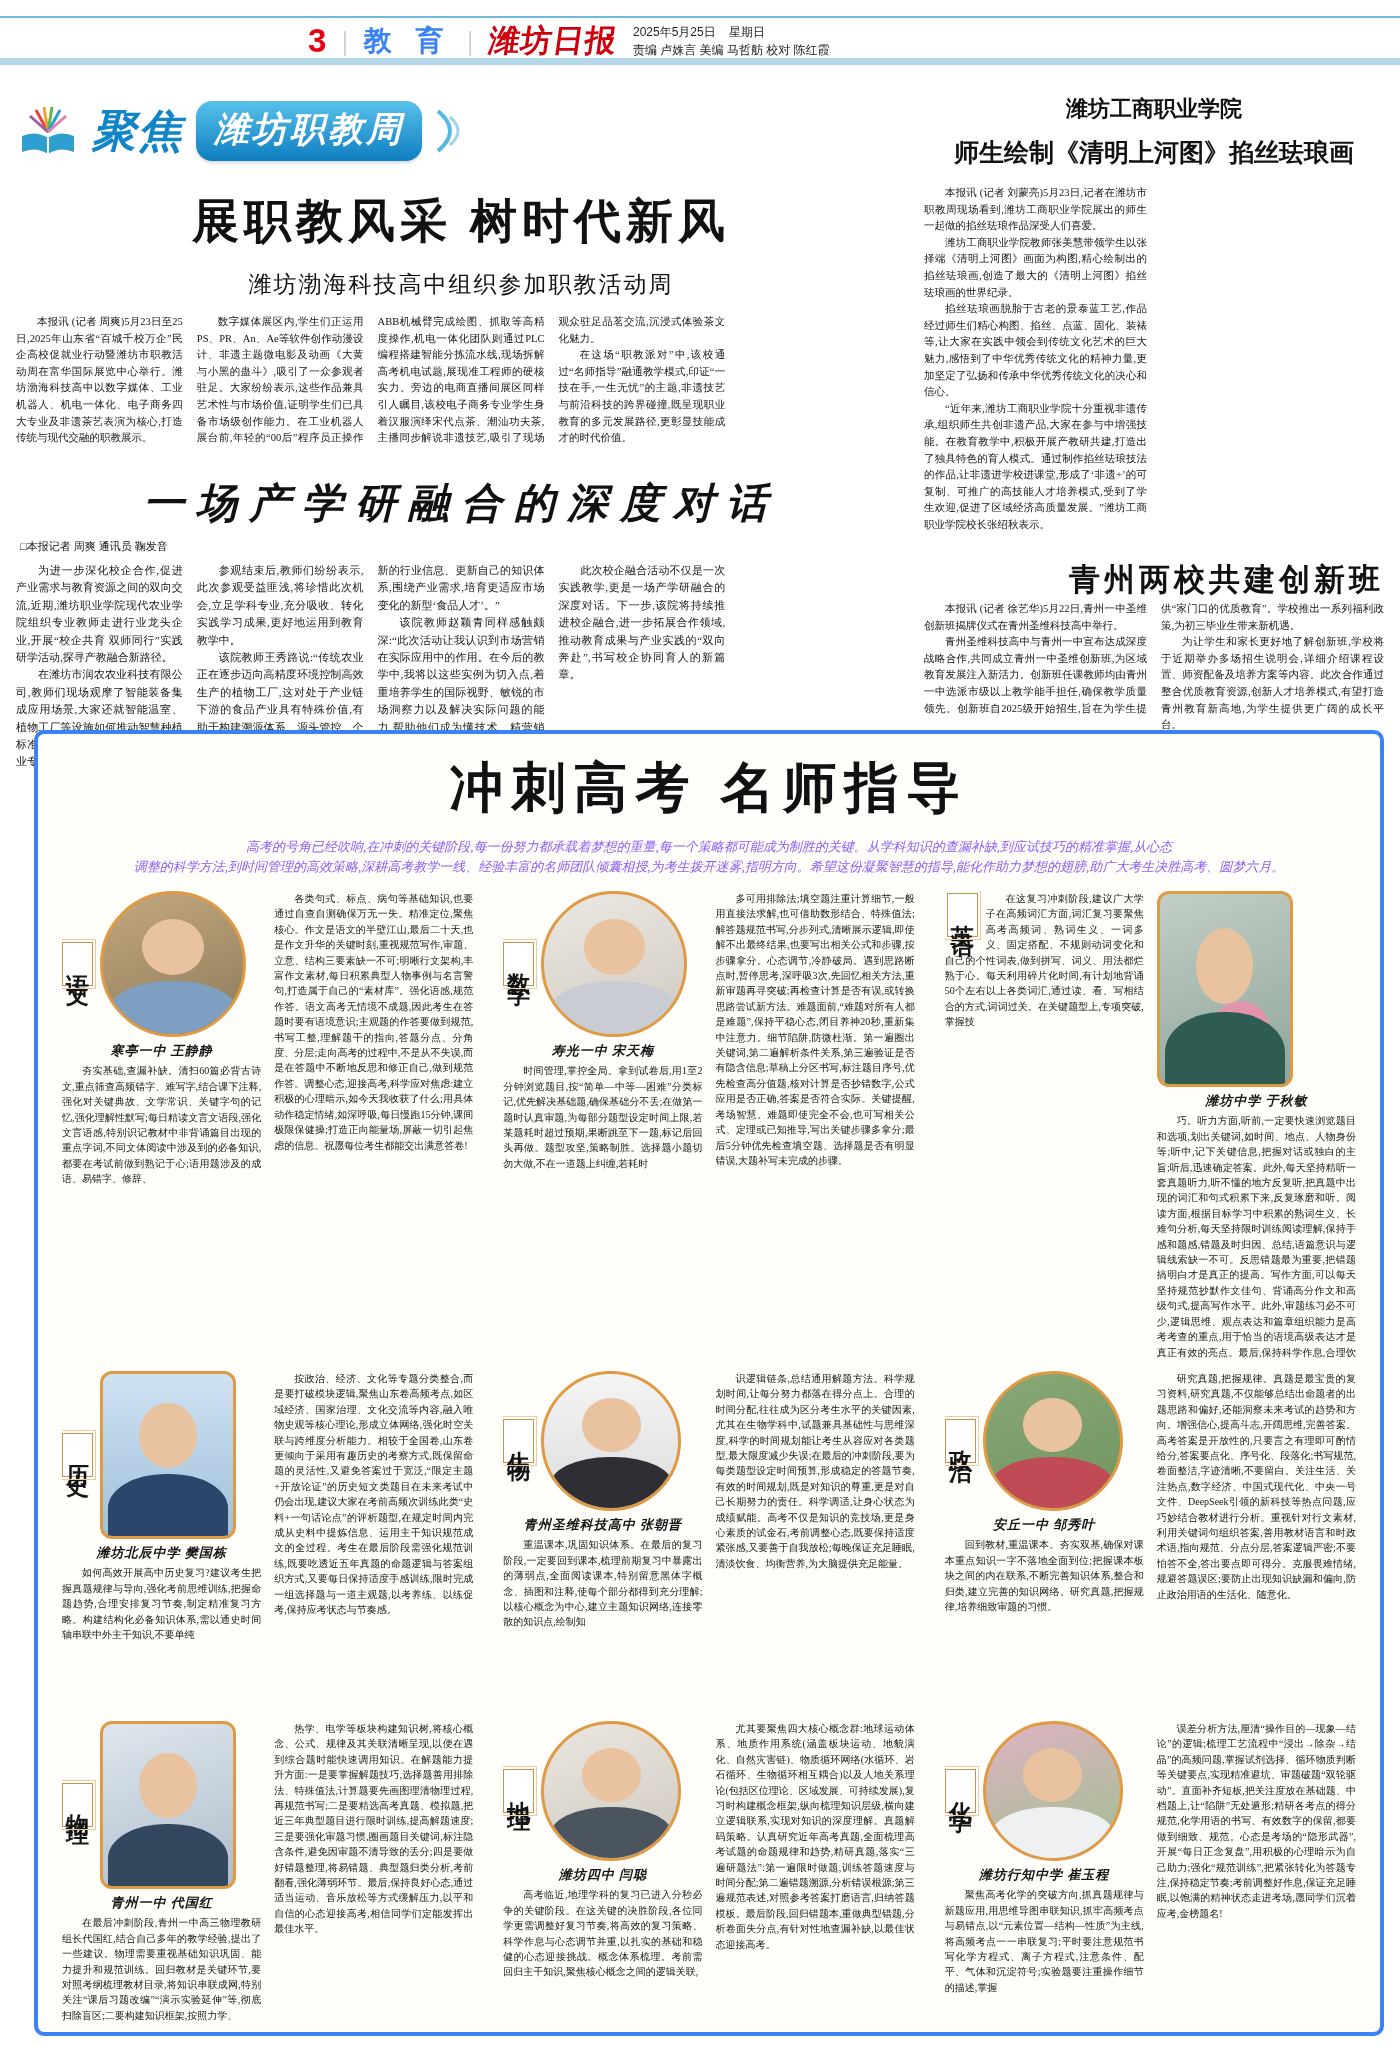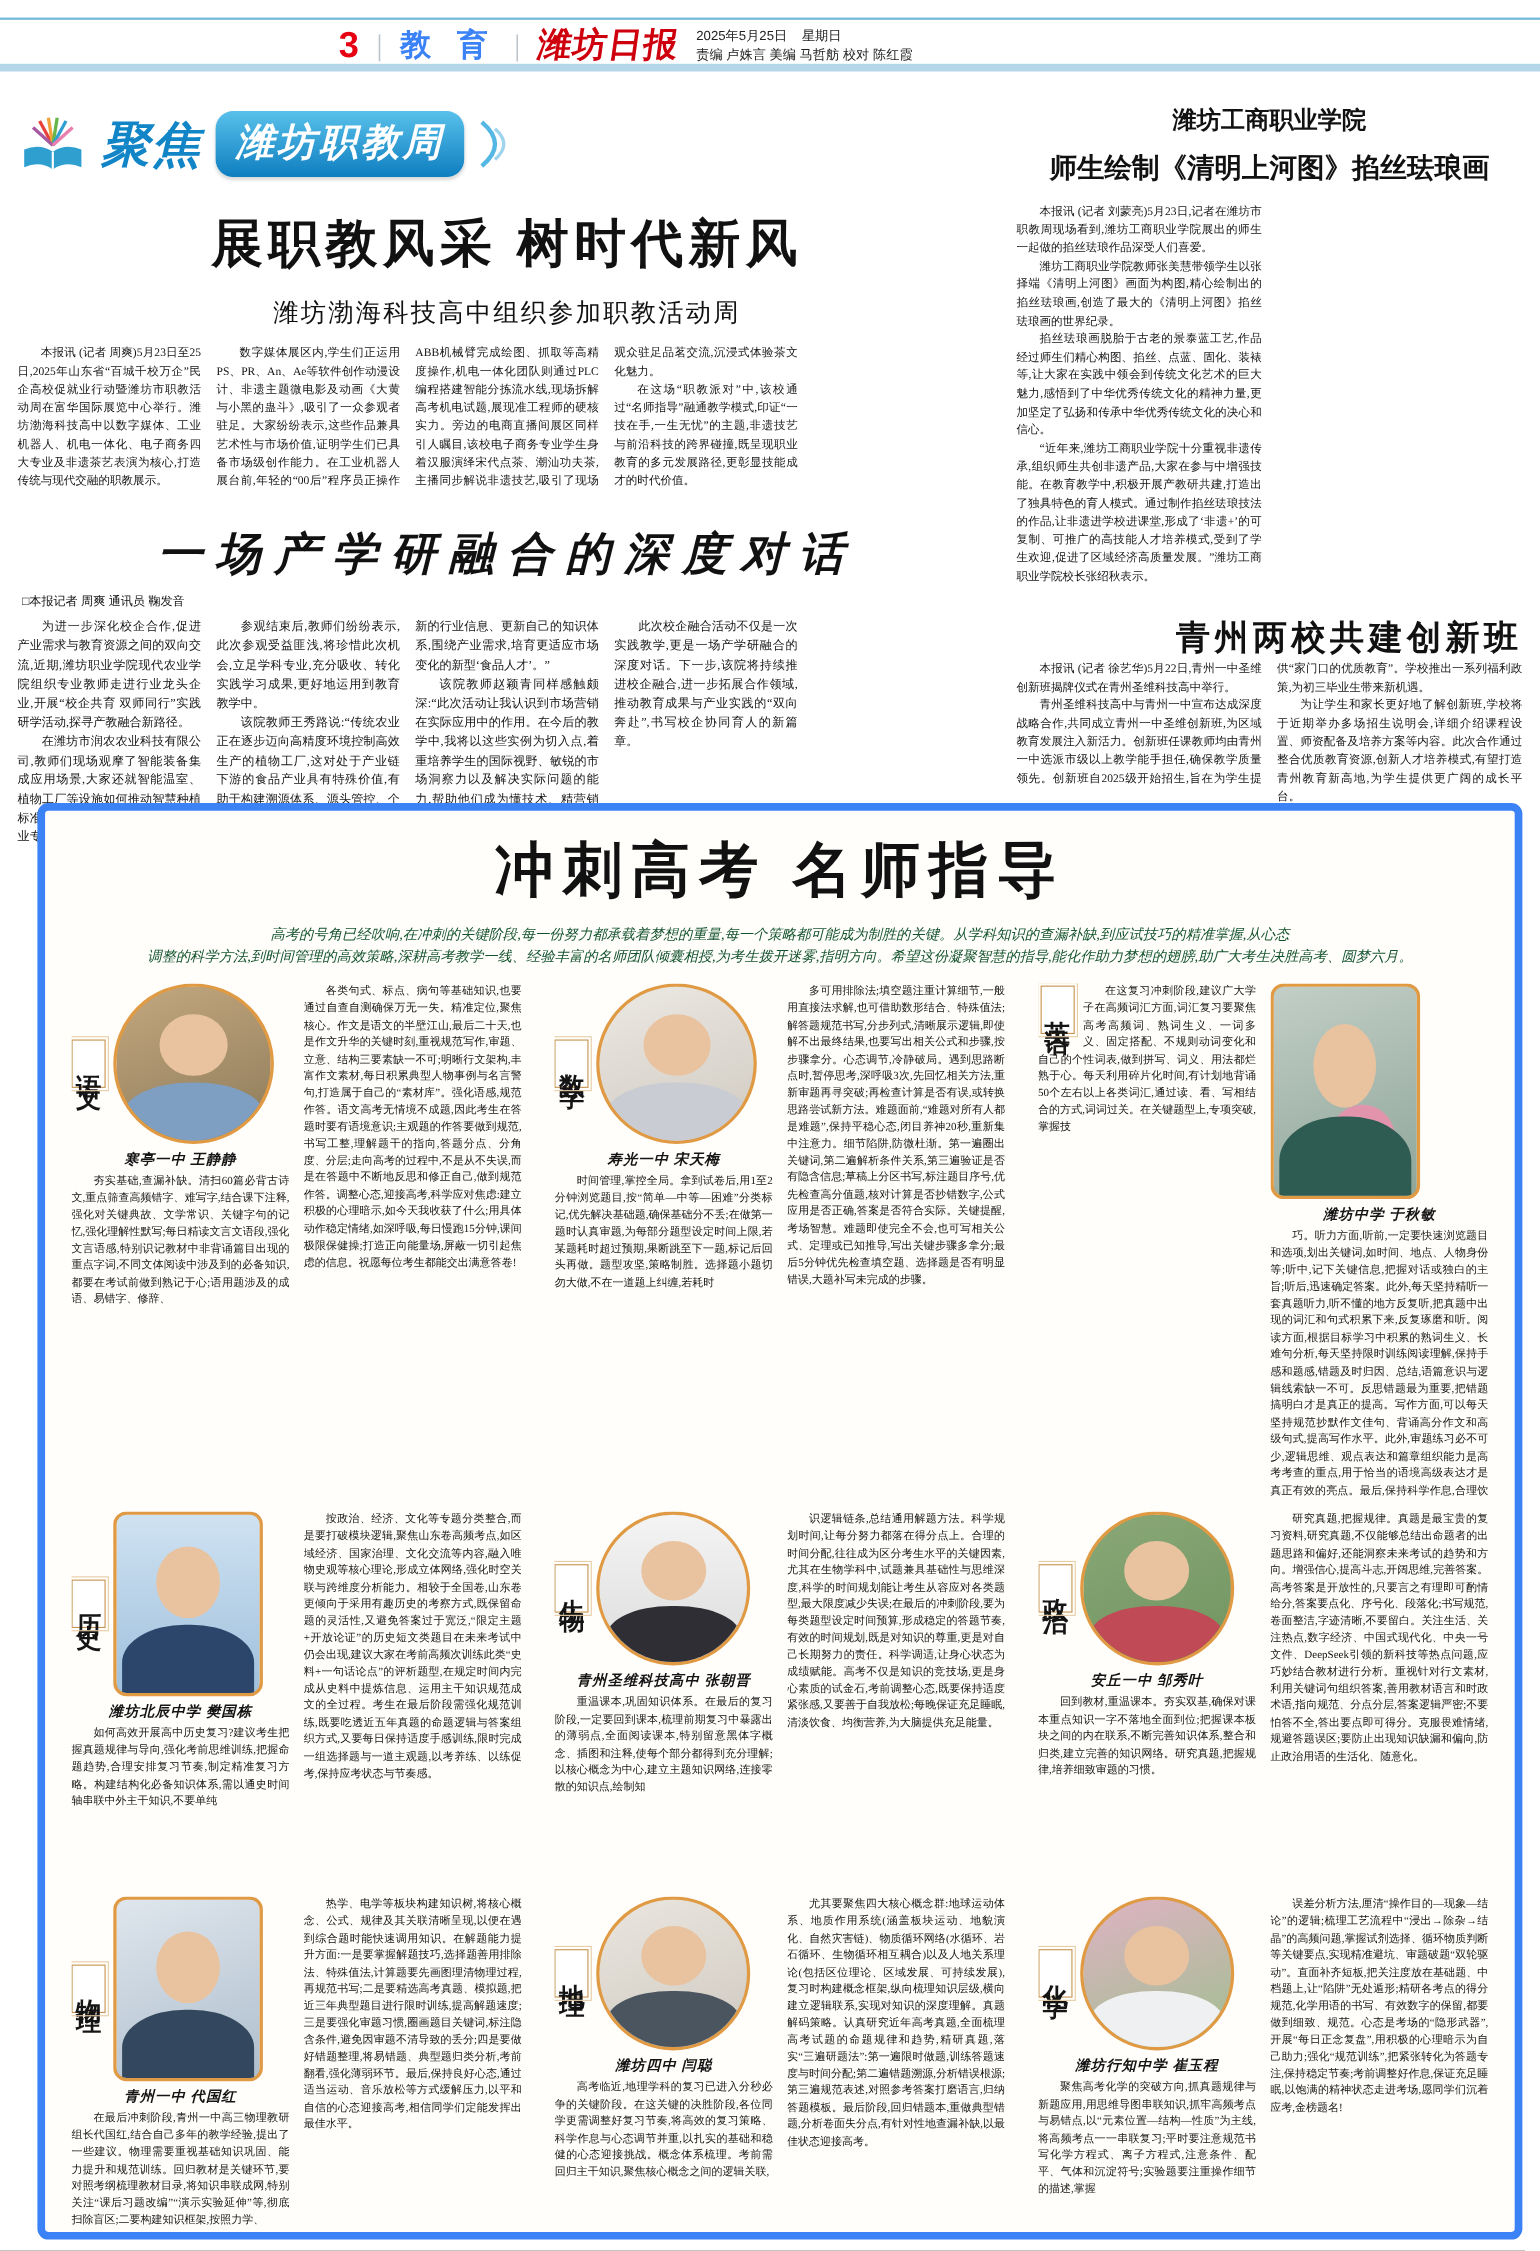--- a/index.html
+++ b/index.html
@@ -39,24 +39,24 @@
   .byline{font-size:11px;margin:0 0 8px 4px;font-family:"Liberation Sans",sans-serif;}
   
   .a3pre{font-size:22px;font-weight:bold;text-align:center;margin:20px 0 0;font-family:"Liberation Sans",sans-serif;}
   .a3title{font-size:25px;font-weight:bold;text-align:center;margin:12px 0 16px;font-family:"Liberation Sans",sans-serif;}
   .h354{height:354px;}
   .a4title{font-size:31px;font-weight:bold;text-align:right;letter-spacing:4px;margin:20px 0 0;
            font-family:"Liberation Sans",sans-serif;}
   .h134{height:134px;}
   
   .gbox{position:absolute;top:730px;left:34px;width:1350px;height:1306px;box-sizing:border-box;
-        border:7px solid #3b82f6;border-radius:10px;background:#fffefb;padding:4px 24px 0;}
+        border:4px solid #3b82f6;border-radius:10px;background:#fffefb;padding:4px 24px 0;}
   .gtitle{font-size:54px;font-weight:900;text-align:center;letter-spacing:8px;margin:14px 0 12px;
           font-family:"Liberation Sans",sans-serif;}
-  .gintro{font-size:13px;line-height:20px;text-align:center;font-style:italic;color:#14532d;
+  .gintro{font-size:13px;line-height:20px;text-align:center;font-style:italic;color:#8b5cf6;
           max-width:1190px;margin:0 auto 14px;}
   .sgrid{display:grid;grid-template-columns:1fr 1fr 1fr;grid-template-rows:470px 340px 350px;
          column-gap:30px;row-gap:10px;}
   .subj{overflow:hidden;}
   .sbody{display:flex;gap:13px;height:100%;}
   .scol{flex:1;font-size:10px;line-height:15.4px;text-align:justify;color:#141414;overflow:hidden;}
   .scol p{margin:0;text-indent:2em;}
   .photogrp{display:flex;align-items:center;gap:7px;margin-bottom:2px;}
   .pill{writing-mode:vertical-rl;text-orientation:upright;font-size:23px;font-weight:bold;letter-spacing:9px;
         border:1px solid #c6934e;outline:1px solid #e7cda6;outline-offset:2px;background:#fff;

